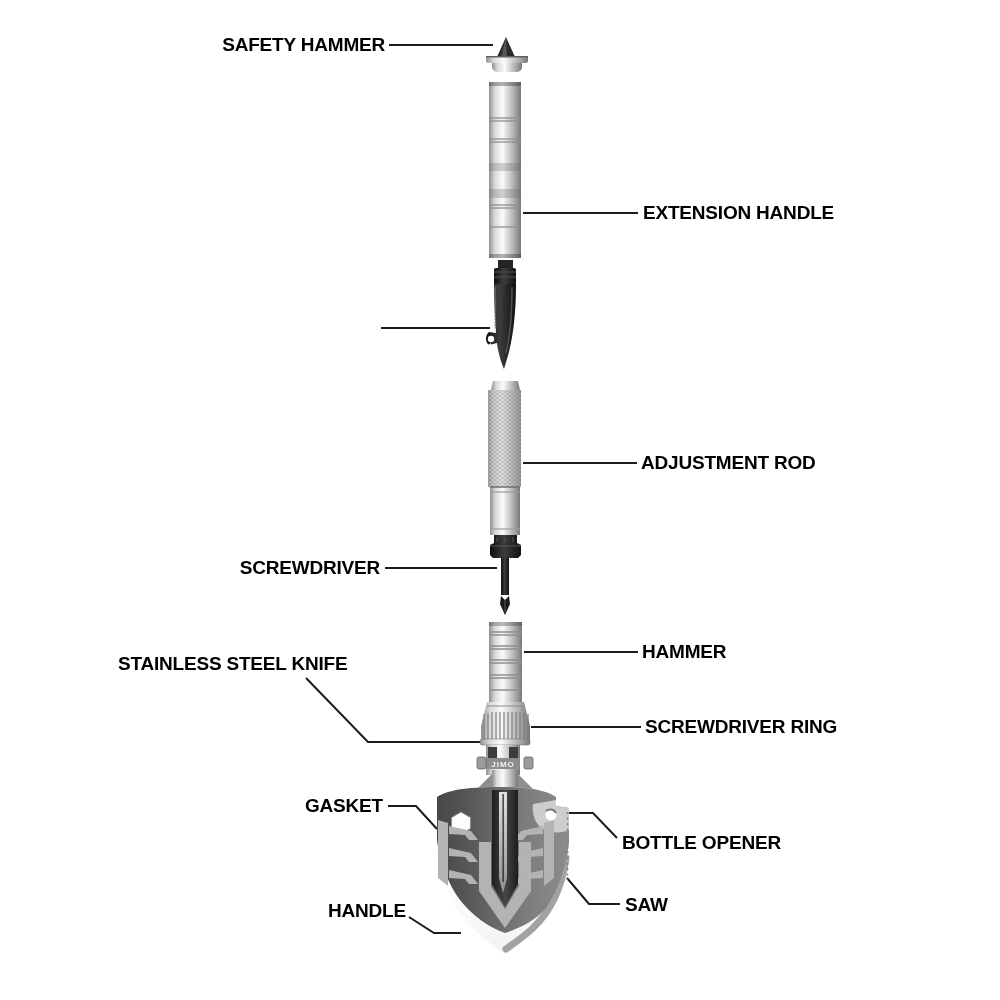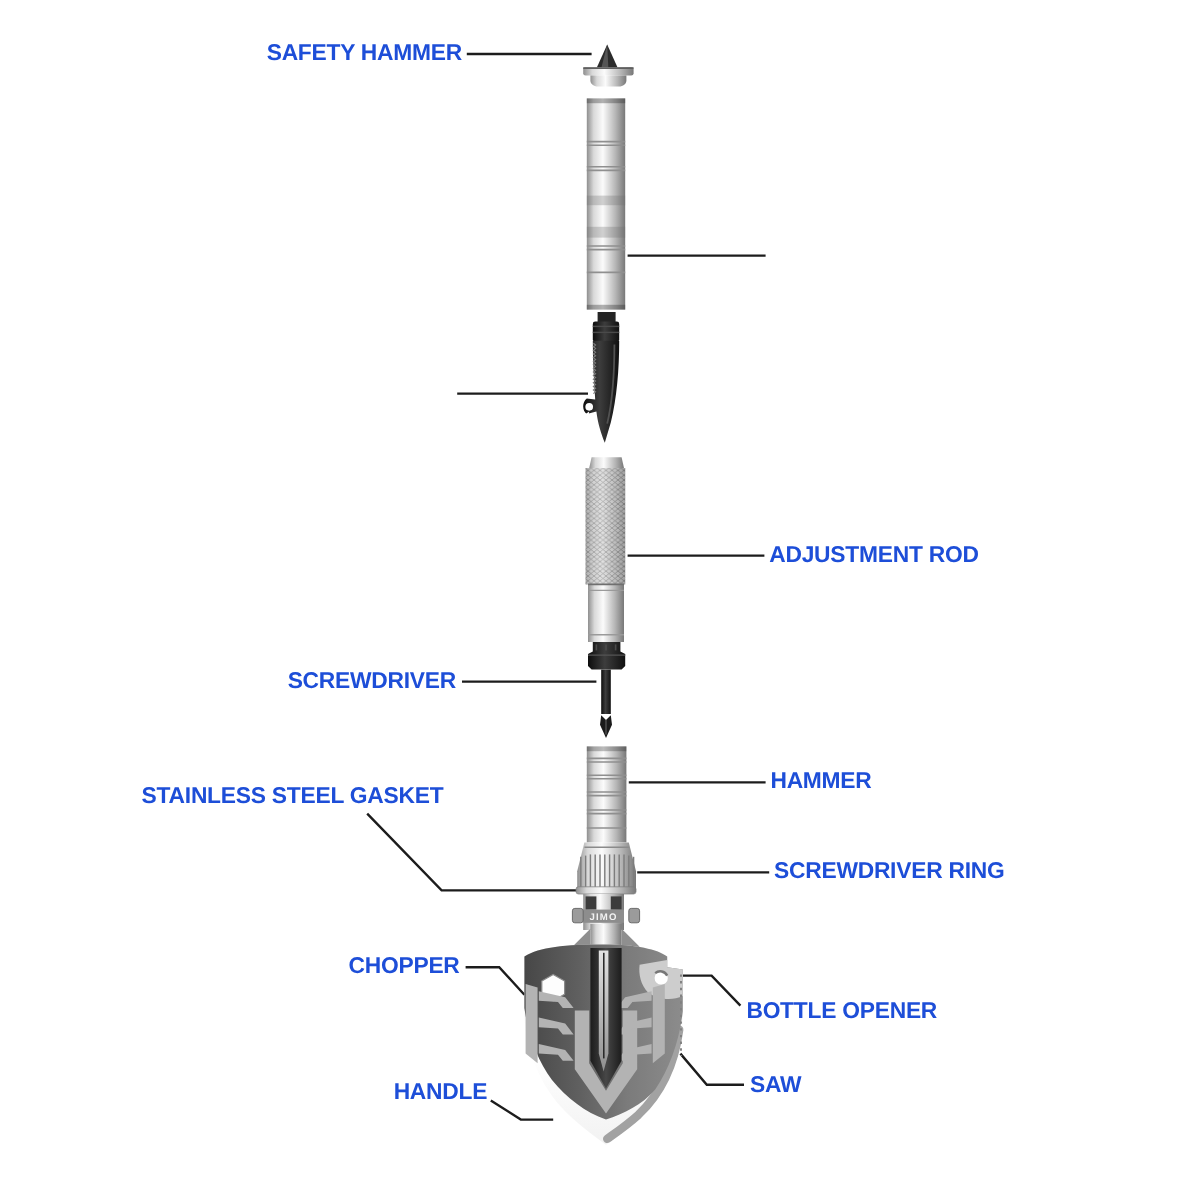--- a/index.html
+++ b/index.html
@@ -3,21 +3,21 @@
 <meta charset="utf-8">
 <style>
   html,body{margin:0;padding:0;background:#fff;}
   .canvas{
     position:relative;width:1000px;height:1000px;background:#ffffff;
     font-family:"Liberation Sans",sans-serif;overflow:hidden;
   }
   .tool-svg{position:absolute;left:0;top:0;width:1000px;height:1000px;}
   .lbl{
     position:absolute;font-weight:700;font-size:19px;line-height:22px;
-    color:#1d4ed8;letter-spacing:-0.2px;white-space:nowrap;
+    color:#000000;letter-spacing:-0.2px;white-space:nowrap;
   }
   #lbl-safety-hammer{top:34px;right:615px}
   #lbl-extension-handle{top:202px;left:643px}
   #lbl-multi-function-knife{top:316px;right:623px}
   #lbl-extension-rod{top:452px;left:641px}
   #lbl-screwdriver{top:557px;right:620px}
   #lbl-handle{top:641px;left:642px}
   #lbl-stainless-steel-gasket{top:653px;left:118px}
   #lbl-adjustment-ring{top:716px;left:645px}
   #lbl-chopper{top:795px;right:617px}
@@ -226,23 +226,24 @@
         <polygon points="449,870 471,875 478,884 469,884 465,879 449,878"></polygon>
       </g>
 
       <path d="M492,790 L518,790 L518,884 L505,907 L492,884 Z" fill="url(#channel)"></path>
       <path d="M499,792 L507,792 L507,878 L503,893 L499,878 Z" fill="url(#streak)"></path>
       <rect x="502.5" y="794" width="1.3" height="88" fill="#2a2a2a"></rect>
     </g>
   </svg>
 
   <div class="lbl" id="lbl-safety-hammer">SAFETY HAMMER</div>
+  <div class="lbl" id="lbl-extension-handle">EXTENSION HANDLE</div>
   <div class="lbl" id="lbl-extension-rod">ADJUSTMENT ROD</div>
   <div class="lbl" id="lbl-screwdriver">SCREWDRIVER</div>
   <div class="lbl" id="lbl-handle">HAMMER</div>
-  <div class="lbl" id="lbl-stainless-steel-gasket">STAINLESS STEEL GASKET</div>
+  <div class="lbl" id="lbl-stainless-steel-gasket">STAINLESS STEEL KNIFE</div>
   <div class="lbl" id="lbl-adjustment-ring">SCREWDRIVER RING</div>
-  <div class="lbl" id="lbl-chopper">CHOPPER</div>
+  <div class="lbl" id="lbl-chopper">GASKET</div>
   <div class="lbl" id="lbl-bottle-opener">BOTTLE OPENER</div>
   <div class="lbl" id="lbl-saw">SAW</div>
   <div class="lbl" id="lbl-shovel">HANDLE</div>
 
 </div>
 
 </body></html>

